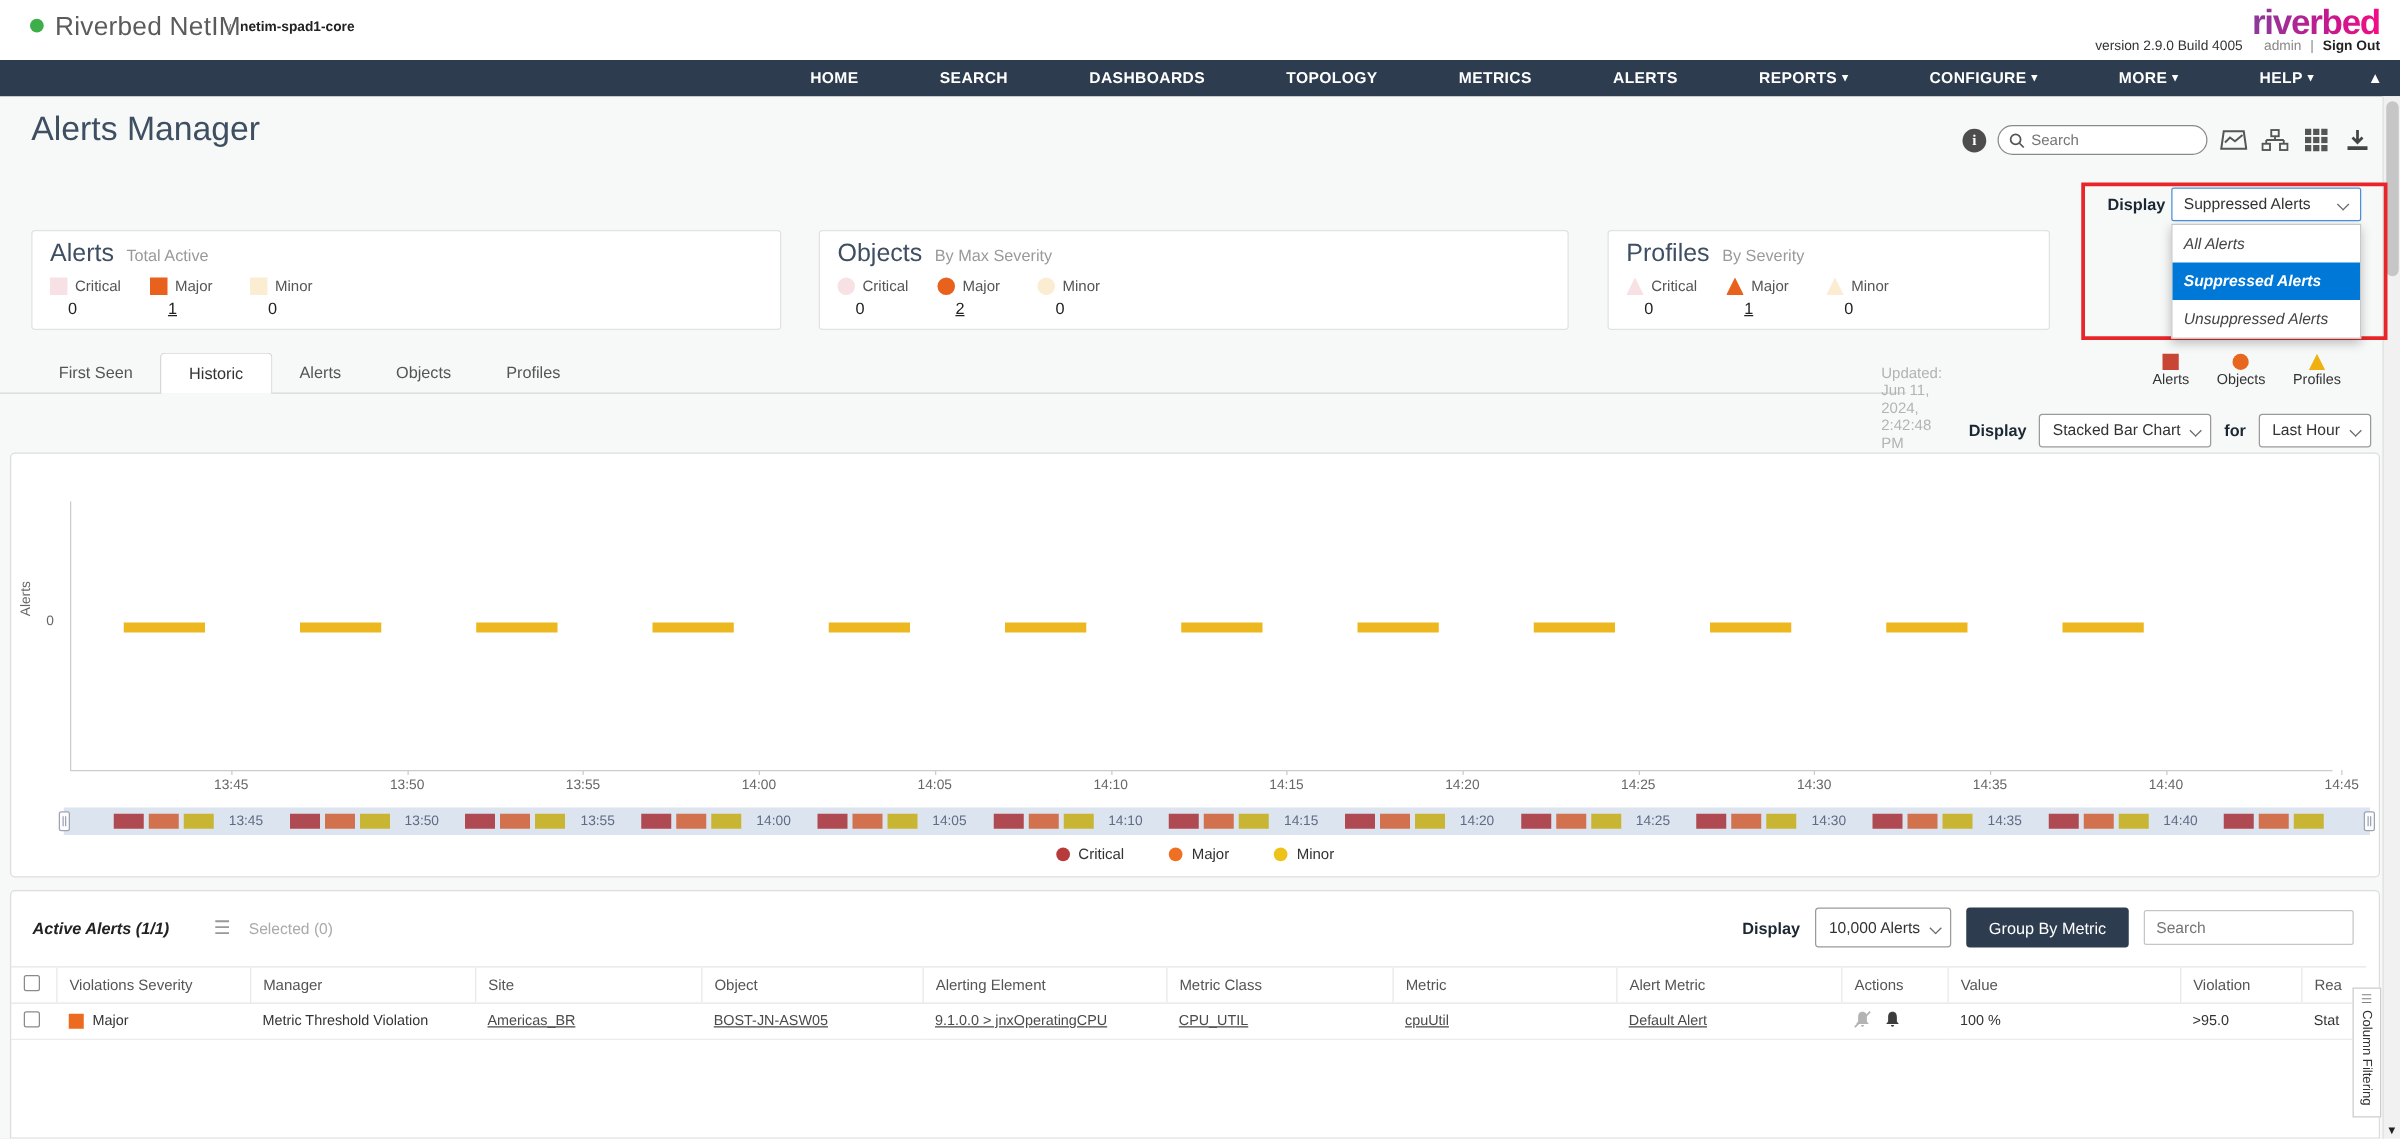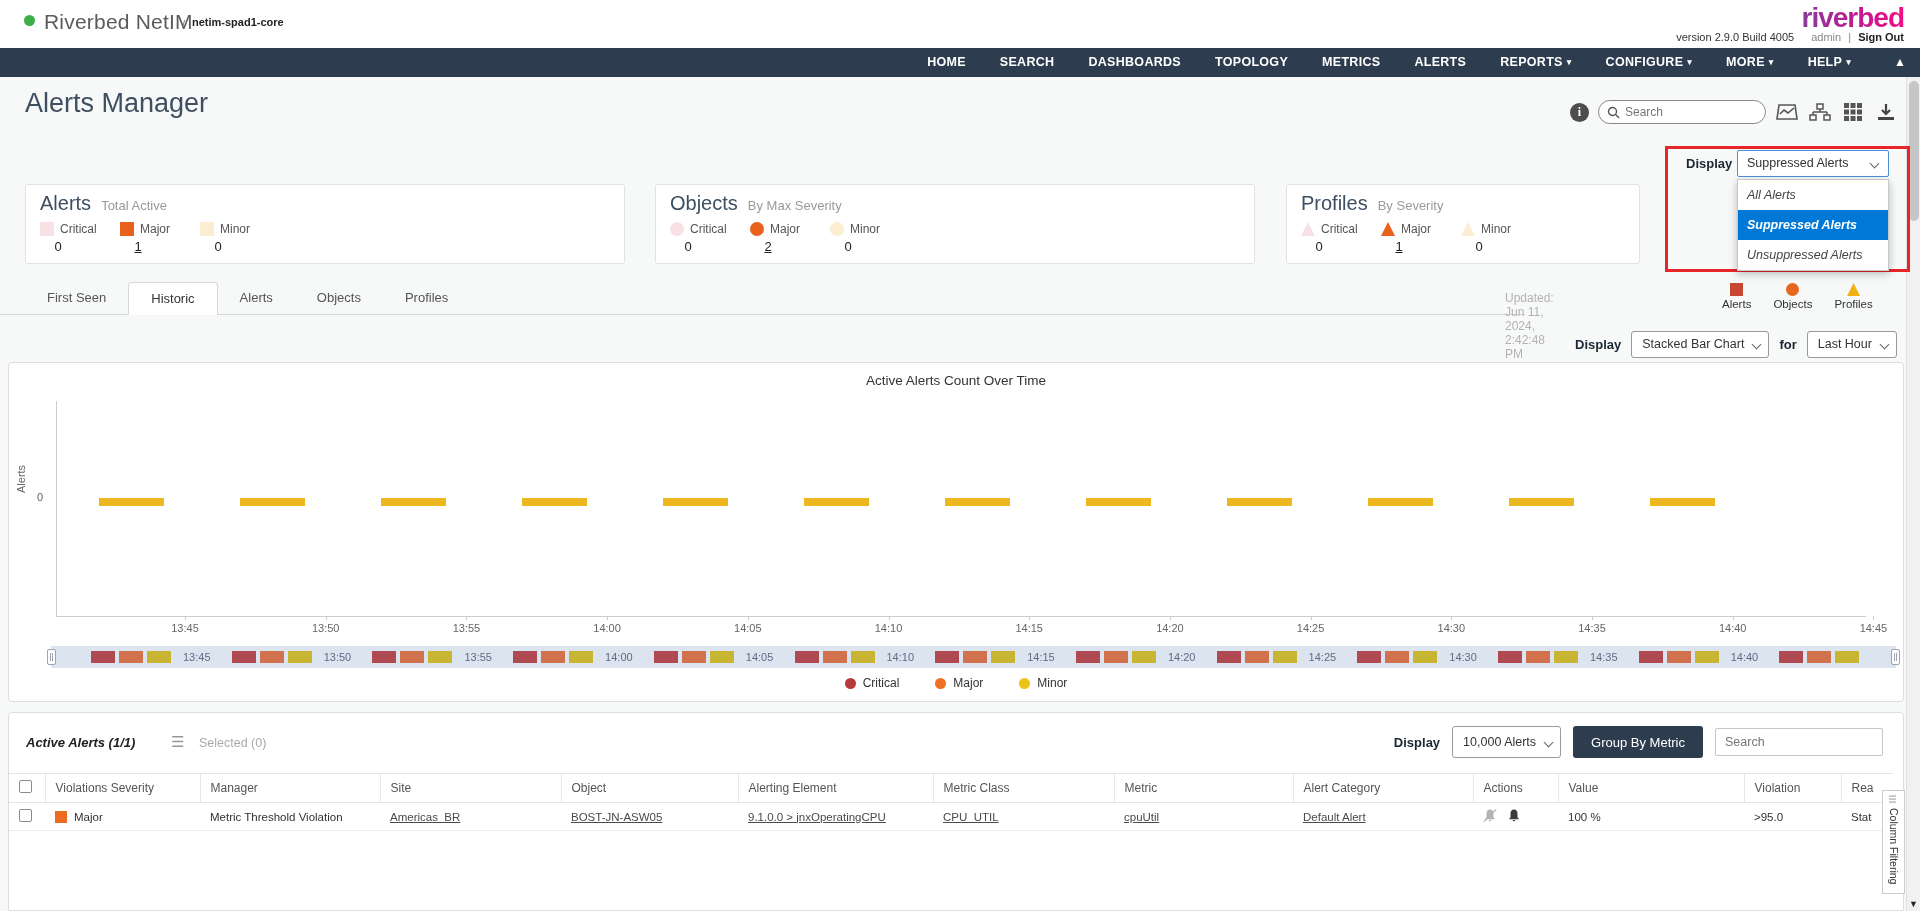--- a/index.html
+++ b/index.html
@@ -149,21 +149,21 @@
     <span class="brand-logo">riverbed</span>
     <div class="version-line">
       <span>version 2.9.0 Build 4005</span>
       <span class="usr">admin</span>
       <span class="sep">|</span>
       <span class="signout">Sign Out</span>
     </div>
   </div>
 
   <div class="navbar">
-    <div id="nav-items" style="display:flex;">
+    <div id="nav-items" style="display:flex;gap:31px;">
         <div class="nav-item">HOME</div>
         <div class="nav-item">SEARCH</div>
         <div class="nav-item">DASHBOARDS</div>
         <div class="nav-item">TOPOLOGY</div>
         <div class="nav-item">METRICS</div>
         <div class="nav-item">ALERTS</div>
         <div class="nav-item">REPORTS<span class="nav-caret">▾</span></div>
         <div class="nav-item">CONFIGURE<span class="nav-caret">▾</span></div>
         <div class="nav-item">MORE<span class="nav-caret">▾</span></div>
         <div class="nav-item">HELP<span class="nav-caret">▾</span></div>
@@ -354,21 +354,20 @@
       <span class="chev"></span>
     </div>
     <span class="ctl-label">for</span>
     <div class="ctl-select">
       <span>Last Hour</span>
       <span class="chev"></span>
     </div>
   </div>
 
   <div class="chart-panel">
-    <div class="chart-title">Active Alerts Count Over Time</div>
     <div class="y-axis"></div>
     <div class="x-axis"></div>
     <span class="y-label">Alerts</span>
     <span class="y-tick">0</span>
     <div id="chart-bars">
         <div class="chart-bar" style="left: 89.5px; width: 65px; background: rgb(236, 183, 31);"></div>
         <div class="chart-bar" style="left: 230.5px; width: 65px; background: rgb(236, 183, 31);"></div>
         <div class="chart-bar" style="left: 371.5px; width: 65px; background: rgb(236, 183, 31);"></div>
         <div class="chart-bar" style="left: 512.5px; width: 65px; background: rgb(236, 183, 31);"></div>
         <div class="chart-bar" style="left: 653.5px; width: 65px; background: rgb(236, 183, 31);"></div>
@@ -537,21 +536,21 @@
       <thead>
           <tr id="table-head-row">
             <th><span class="checkbox"></span></th>
             <th>Violations Severity</th>
             <th>Manager</th>
             <th>Site</th>
             <th>Object</th>
             <th>Alerting Element</th>
             <th>Metric Class</th>
             <th>Metric</th>
-            <th>Alert Category</th>
+            <th>Alert Metric</th>
             <th>Actions</th>
             <th>Value</th>
             <th>Violation</th>
             <th>Rea</th>
           </tr>
         </thead>
       <tbody id="table-body">
           <tr>
             <td><span class="checkbox"></span></td>
             <td>

